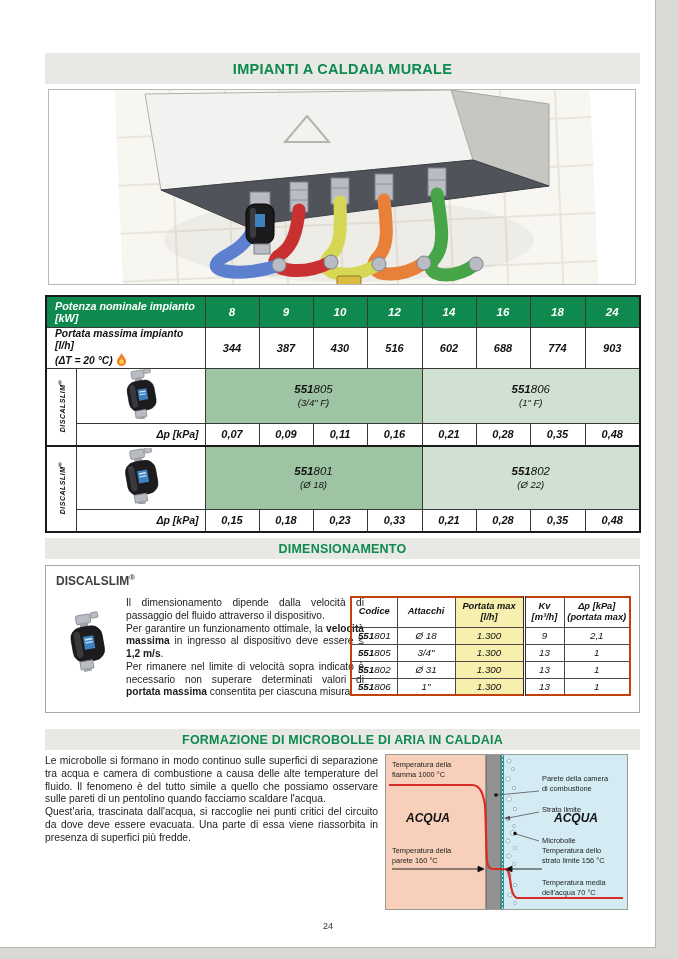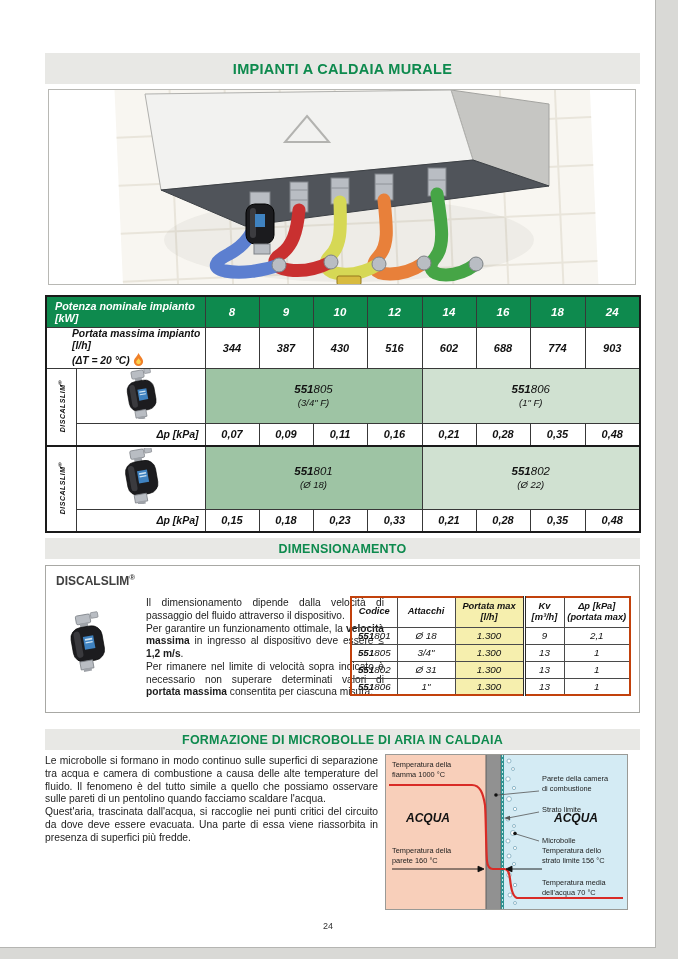--- a/index.html
+++ b/index.html
@@ -24,21 +24,21 @@
   
   table.maint { position:absolute; left:45px; width:595px; border-collapse:collapse;
                 table-layout:fixed; border:2px solid #1a1a1a; }
   table.t1 { top:295px; }
   table.t2 { top:445px; }
   .maint td { border:1px solid #383838; font-style:italic; color:#111; overflow:hidden; }
   .maint .ghead { background:var(--green,#0e8a4e); color:#fff; font-weight:bold;
                   font-size:11.5px; text-align:center; }
   .maint .glabel { background:var(--green,#0e8a4e); color:#fff; font-weight:bold;
                    font-size:10.8px; text-align:left; padding-left:8px; }
-  .maint .flabel { font-weight:bold; font-size:10.3px; text-align:left; padding-left:25px; line-height:1.25; }
+  .maint .flabel { font-weight:bold; font-size:10.3px; text-align:left; padding-left:8px; line-height:1.25; }
   .maint .flabel .flame { vertical-align:-2px; margin-left:3px; }
   .maint .val { font-weight:bold; font-size:11px; text-align:center; }
   .maint .vside { background:#fff; text-align:center; vertical-align:middle; padding:0; }
   .vtext { writing-mode:vertical-rl; transform:rotate(180deg); font-size:7px; font-weight:bold;
            font-style:italic; letter-spacing:.5px; color:#111; display:inline-block; }
   .vtext sup { font-size:5px; }
   .maint .imgcell { text-align:center; vertical-align:middle; }
   .maint .darkg { background:var(--cell-green-dark,#9ec4a4); }
   .maint .lightg { background:var(--cell-green-light,#d0e1d1); }
   .maint .prod { text-align:center; vertical-align:middle; font-size:11.5px; line-height:1.3; }
@@ -46,21 +46,21 @@
   .prod .psize { font-size:9.5px; }
   .maint .dplabel { font-weight:bold; font-size:10.5px; text-align:right; padding-right:6px; }
 
   
   .dimbox { position:absolute; left:45px; top:565px; width:595px; height:148px;
             border:1px solid #a8a8a4; background:#fff; }
   .dimtitle { position:absolute; left:10px; top:7px; font-size:12px; font-weight:bold; color:#404040; }
   .dimtitle sup { font-size:8px; }
   .dimimg { position:absolute; left:12px; top:36px; }
   .dimtext { position:absolute; left:80px; top:31px; width:238px; font-size:10.2px;
-             line-height:1.25; text-align:justify; color:#1c1c1c;margin-left:20px; }
+             line-height:1.25; text-align:justify; color:#1c1c1c; }
   .dimtext b { font-weight:bold; }
 
   table.dimtab { position:absolute; left:304px; top:30px; width:279px; border-collapse:collapse;
                  table-layout:fixed; border:2px solid #c2410c; }
   .dimtab td { border:1px solid #4a4a4a; font-style:italic; color:#111; text-align:center; }
   .dimtab .hd { font-weight:bold; font-size:9.3px; line-height:1.25; height:30px; }
   .dimtab .dv { font-size:9.8px; height:17px; }
   .dimtab .yellow { background:var(--yellow,#f6efae); }
   .dimtab .kv { border-left:3px double #2c2c2c;text-align:center; }
   .dimtab .b { font-weight:bold; }

